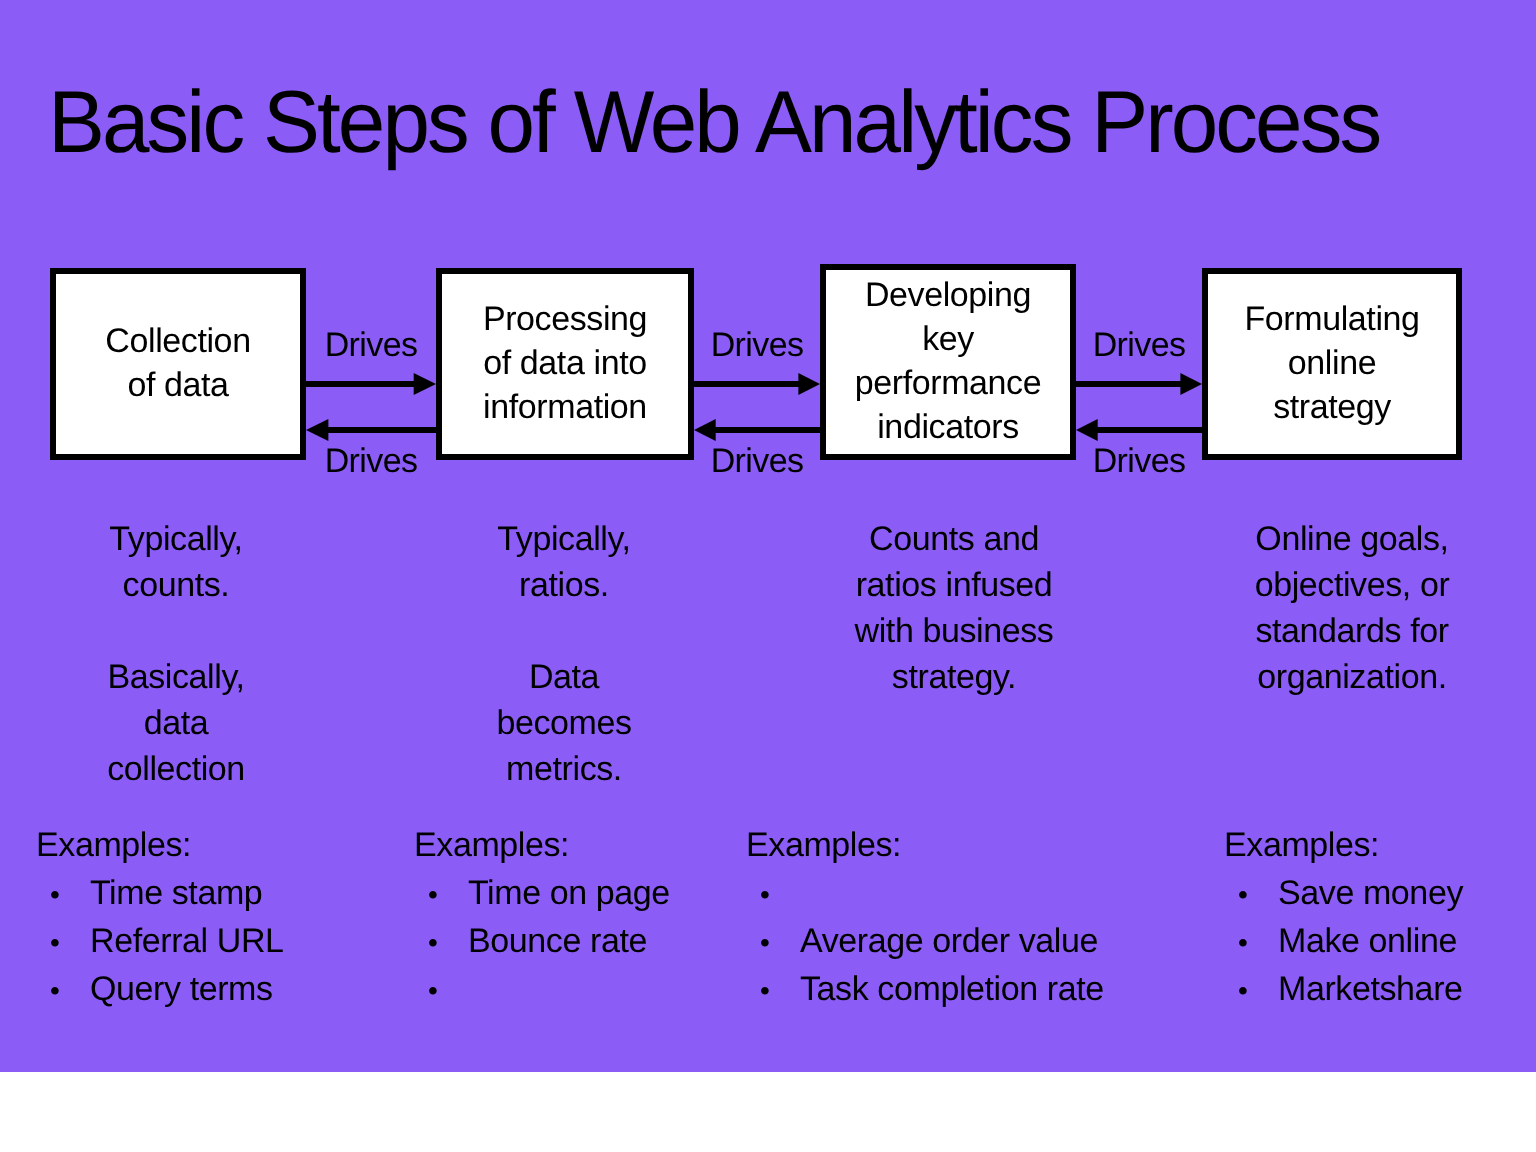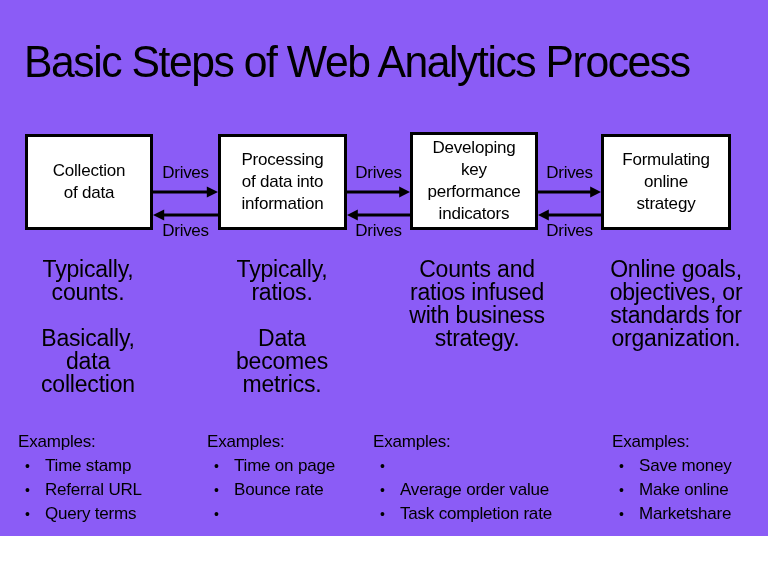--- a/index.html
+++ b/index.html
@@ -31,28 +31,28 @@
   .connector svg{position:absolute;left:0;top:0;width:100%;height:100%;display:block}
   .conn-label{
     position:absolute;left:0;right:0;text-align:center;
     font-size:17px;letter-spacing:-0.3px;line-height:18px;white-space:nowrap;
   }
   .conn-label.top{top:6px}
   .conn-label.bottom{top:64px}
 
   .desc{
     position:absolute;top:258px;width:170px;text-align:center;
-    white-space:pre-line;font-size:23px;line-height:23px;letter-spacing:-0.2px;
+    white-space:pre-line;font-size:17px;line-height:23px;letter-spacing:-0.2px;
   }
   #desc1{left:3px}
   #desc2{left:197px}
   #desc3{left:392px}
   #desc4{left:591px}
 
-  .examples{position:absolute;top:430px;font-size:17px;line-height:24px;letter-spacing:-0.2px;}
+  .examples{position:absolute;top:411px;font-size:17px;line-height:24px;letter-spacing:-0.2px;}
   #ex1{left:18px}
   #ex2{left:207px}
   #ex3{left:373px}
   #ex4{left:612px}
   .ex-heading{margin:0;font-weight:400;}
   .ex-item{display:flex;}
   .ex-bullet{width:27px;padding-left:7px;box-sizing:border-box;font-size:14px;line-height:24px;}
 </style>
 </head>
 <body>

